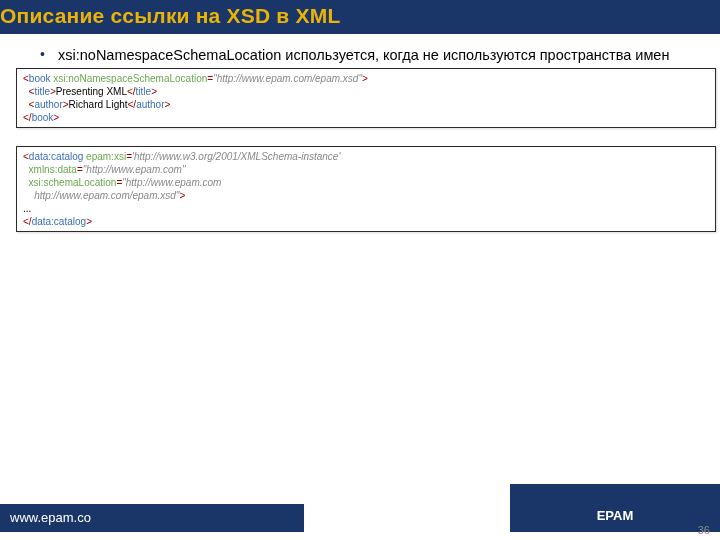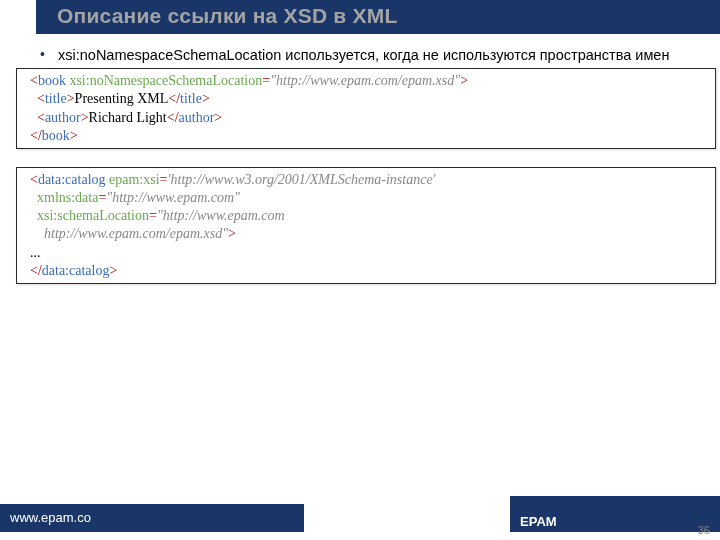--- a/index.html
+++ b/index.html
@@ -1,30 +1,30 @@
 <!DOCTYPE html>
 <html><head>
 <meta charset="utf-8">
 <style>
   * { box-sizing: border-box; margin: 0; padding: 0; }
   html, body { width: 720px; height: 540px; font-family: Arial, sans-serif; background: #fff; overflow: hidden; }
   .slide { width: 720px; height: 540px; position: relative; background: #fff; }
-  .title-bar { background: #1a3668; color: #a3a3a3; padding: 4px 21px 6px; font-size: 21px; font-weight: bold; letter-spacing: 0.2px; margin-left: 36px; }
+  .title-bar { background: #1a3668; color: #eab308; padding: 4px 0 6px; font-size: 21px; font-weight: bold; letter-spacing: 0.2px; }
   .content { padding: 6px 22px 0 40px; }
   .bullet { position: relative; font-size: 14.5px; line-height: 1.25; color: #000000; margin: 6px 0 4px 0; padding-left: 18px; }
   .bullet::before { content: "•"; position: absolute; left: 0; top: 0; color: #1a3668; font-size: 14px; }
-  .codebox { border: 1.5px solid #2a2a2a; background: #fff; font-family: Liberation Serif, serif; font-size: 14px; line-height: 1.3; padding: 3px 13px; margin: 2px -18px 8px -24px; white-space: pre; overflow: hidden; box-shadow: 1px 1px 2px rgba(0,0,0,0.15); }
+  .codebox { border: 1.5px solid #2a2a2a; background: #fff; font-family: Liberation Sans, sans-serif; font-size: 10px; line-height: 1.3; padding: 3px 6px; margin: 2px -18px 8px -24px; white-space: pre; overflow: hidden; box-shadow: 1px 1px 2px rgba(0,0,0,0.15); }
   .c-br  { color: #a00000; }  
   .c-tag { color: #3a6db5; }  
   .c-att { color: #6aa84f; }  
   .c-str { color: #888888; font-style: italic; }  
   .c-txt { color: #000; }
   .footer { position: absolute; left: 0; right: 0; bottom: 8px; height: 30px; }
   .f-left { position: absolute; left: 0; bottom: 0; width: 304px; height: 28px; background: #1a3668; color: #fff; font-size: 13px; padding: 6px 10px; }
-  .f-right { position: absolute; right: 0; bottom: 0; width: 210px; height: 28px; background: #1a3668; color: #fff; font-size: 13px; font-weight: bold; padding: 18px 10px; text-align: left; }
+  .f-right { position: absolute; right: 0; bottom: 0; width: 210px; height: 28px; background: #1a3668; color: #fff; font-size: 13px; font-weight: bold; padding: 24px 10px; text-align: center; }
   .pagenum { position: absolute; right: 10px; bottom: -4px; font-size: 11px; color: #8a8a8a; }
   .gap { height: 6px; }
   .smallgap { height: 2px; }
 </style>
 </head>
 <body>
 <div class="slide">
 
 <div class="title-bar">Описание ссылки на XSD в XML</div>
 

